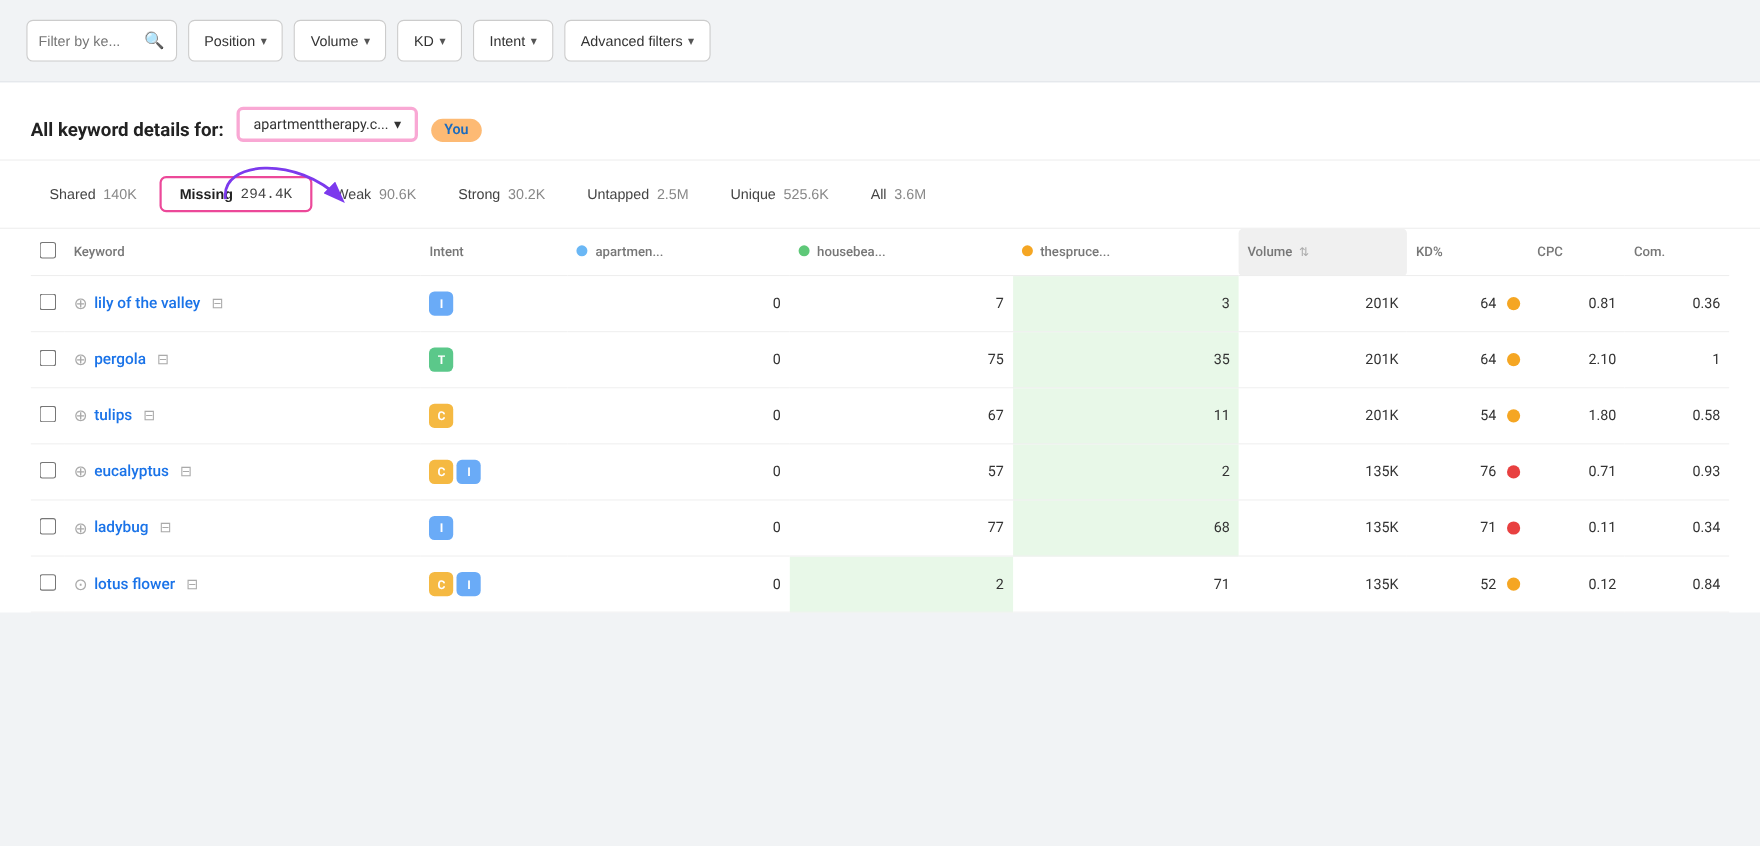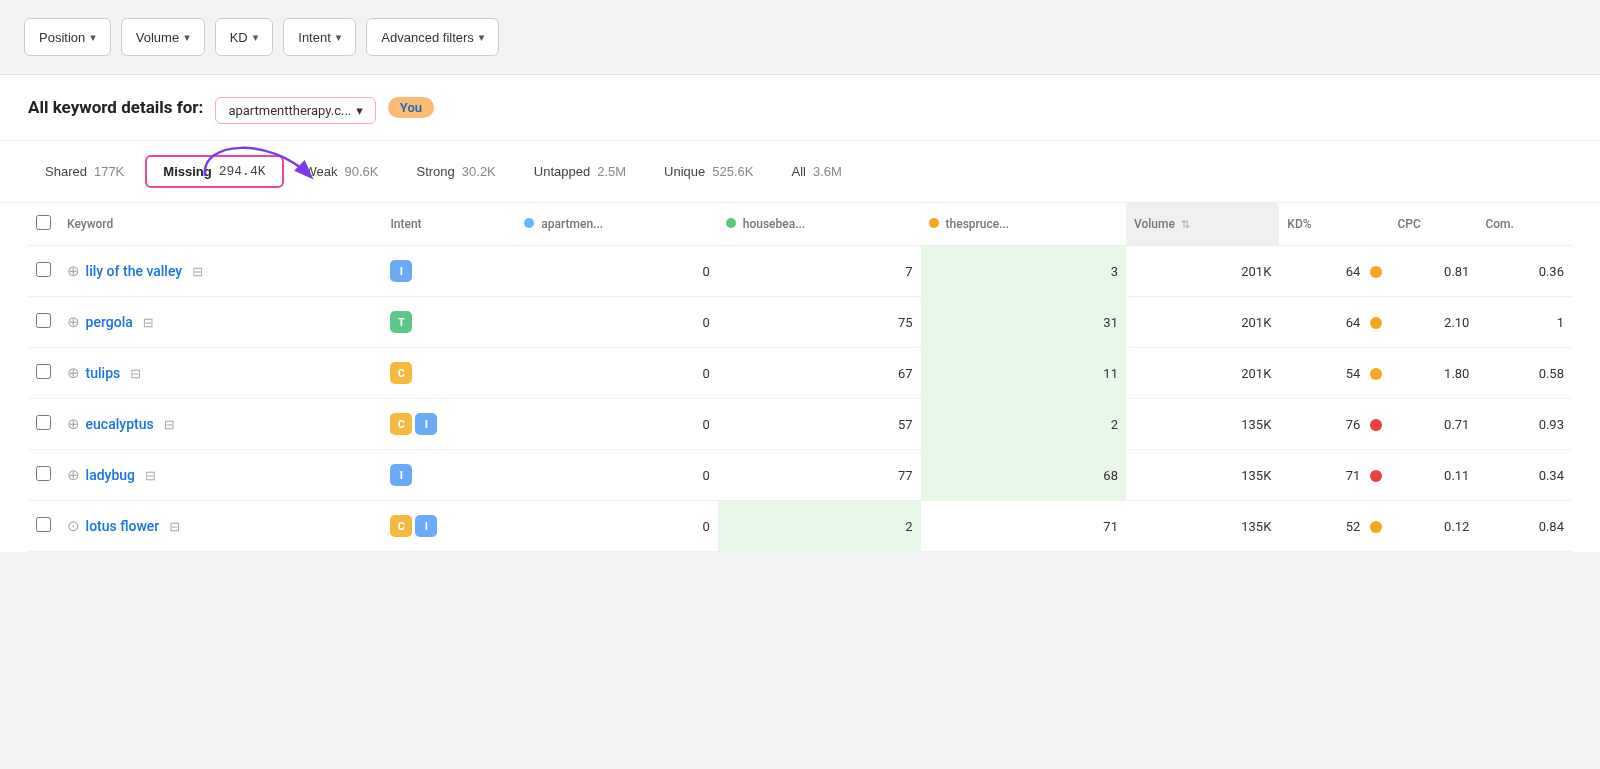--- a/index.html
+++ b/index.html
@@ -67,34 +67,34 @@
 
     .main-content {
       background: #fff;
       margin: 0;
       padding: 0;
     }
 
     .keyword-header {
       padding: 22px 28px 16px;
       display: flex;
-      align-items: flex-start;
+      align-items: flex-end;
       gap: 12px;
       border-bottom: 1px solid #eee;
     }
     .keyword-header-label {
       font-size: 17px;
       font-weight: 700;
       color: #222;
     }
     .domain-selector {
       display: flex;
       align-items: center;
       gap: 5px;
-      border: 1px solid #f9a8d4;
+      border: 3px solid #f9a8d4;
       border-radius: 6px;
       padding: 5px 12px;
       font-size: 13px;
       color: #333;
       cursor: pointer;
       background: #fff;
     }
     .you-badge {
       background: #fdba74;
       color: #1a6bbf;
@@ -279,20 +279,24 @@
       width: 100%;
       height: 100%;
       pointer-events: none;
       z-index: 10;
     }
   </style>
 </head>
 <body>
 
 <div class="top-bar">
+  <div class="filter-input-wrap">
+    <input class="filter-input" type="text" placeholder="Filter by ke..." style="">
+    <button class="search-icon-btn">🔍</button>
+  </div>
   <button class="dropdown-btn">
     <span>Position</span>
     <span class="chevron">▾</span>
   </button>
   <button class="dropdown-btn">
     <span>Volume</span>
     <span class="chevron">▾</span>
   </button>
   <button class="dropdown-btn">
     <span>KD</span>
@@ -318,21 +322,21 @@
     </div>
     <span class="you-badge">You</span>
   </div>
 
   <div class="tabs-container">
     <div class="tabs-row">
 
       <div id="tabs-list" style="display:flex;gap:4px;align-items:center;">
           <button class="tab-btn">
             <span>Shared</span> 
-            <span class="tab-count ">177K</span>
+            <span class="tab-count ">140K</span>
           </button>
           <button class="tab-btn active">
             <span>Missing</span> 
             <span class="tab-count active-count">294.4K</span>
           </button>
           <button class="tab-btn">
             <span>Weak</span> 
             <span class="tab-count ">90.6K</span>
           </button>
           <button class="tab-btn">
@@ -417,21 +421,21 @@
             <td class="keyword-cell">
               <a class="kw-link"><span class="add-icon">⊕</span> pergola <span class="saved-icon" style="cursor:pointer;margin-left:4px;color:#aaa;font-size:13px;">⊟</span></a>
             </td>
             <td>
               <div class="intent-group">
                 <span class="intent-badge intent-t">T</span>
               </div>
             </td>
             <td class="num">0</td>
             <td class="num">75</td>
-            <td class="num highlighted">31</td>
+            <td class="num highlighted">35</td>
             <td class="num">201K</td>
             <td class="num">64 <span class="kd-dot dot-orange"></span></td>
             <td class="num">2.10</td>
             <td class="num">1</td>
           </tr>
           <tr>
             <td class="checkbox-cell"><input type="checkbox" style=""></td>
             <td class="keyword-cell">
               <a class="kw-link"><span class="add-icon">⊕</span> tulips <span class="saved-icon" style="cursor:pointer;margin-left:4px;color:#aaa;font-size:13px;">⊟</span></a>
             </td>

